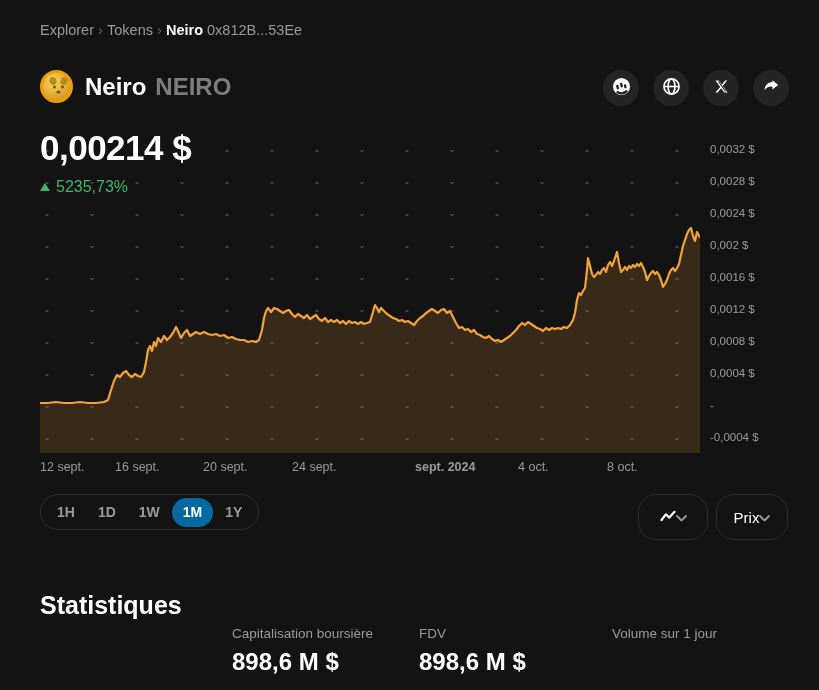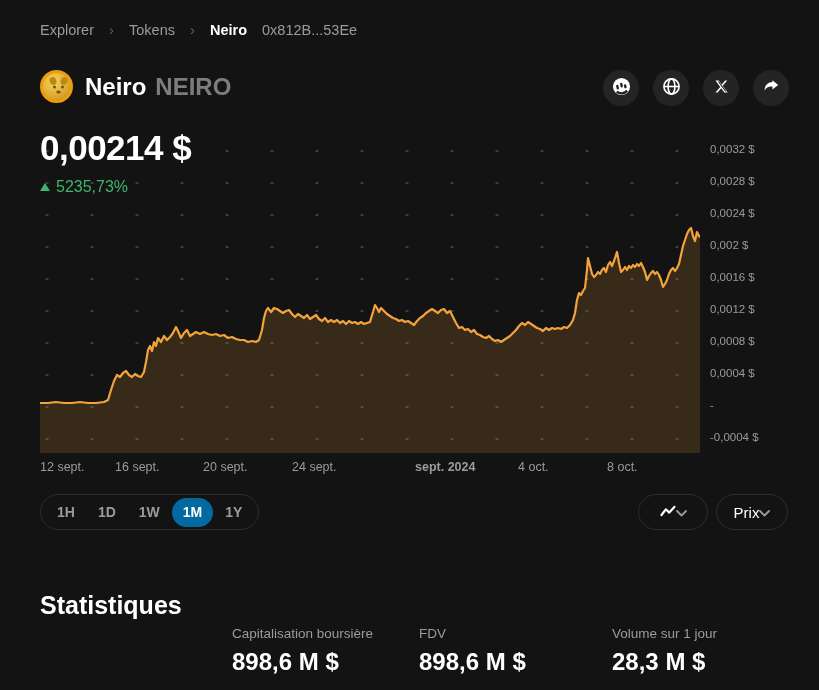--- a/index.html
+++ b/index.html
@@ -1,20 +1,20 @@
 <!DOCTYPE html>
 <html><head>
 <meta charset="utf-8">
 <style>
   html,body{margin:0;padding:0;background:#131313;}
   .page{position:relative;width:819px;height:690px;background:#131313;overflow:hidden;
         font-family:"Liberation Sans",sans-serif;-webkit-font-smoothing:antialiased;}
 
   
-  .breadcrumb{position:absolute;left:40px;top:21px;display:flex;align-items:center;gap:15px;
+  .breadcrumb{position:absolute;left:40px;top:21px;display:flex;align-items:center;gap:4px;
               font-size:14.5px;color:#9b9b9b;white-space:nowrap;}
   .crumb{color:#9b9b9b;cursor:pointer;}
   .crumb.current{color:#ffffff;font-weight:700;}
   .crumb-sep{color:#5f5f5f;font-size:15px;}
   .crumb-address{color:#9b9b9b;}
 
   
   .token-header{position:absolute;left:40px;top:70px;display:flex;align-items:center;}
   .token-icon{width:33px;height:33px;border-radius:50%;box-sizing:border-box;
               background:radial-gradient(circle at 38% 32%, #f6d35e 0%, #e3b034 50%, #c08a1c 100%);
@@ -47,21 +47,21 @@
   .x-axis{position:absolute;left:40px;top:460px;width:700px;height:18px;}
   .x-tick{position:absolute;top:0;font-size:12.5px;color:#9b9b9b;white-space:nowrap;}
 
   
   .timeframes{position:absolute;left:40px;top:494px;height:36px;border:1px solid #2c2c2c;
               border-radius:19px;display:flex;align-items:center;padding:0 5px;gap:1px;box-sizing:border-box;}
   .tf-btn{border:none;background:transparent;color:#9b9b9b;font-size:14px;font-weight:700;
           padding:6px 11px;border-radius:15px;cursor:pointer;font-family:inherit;line-height:17px;}
   .tf-btn.selected{background:#0369a1;color:#ffffff;}
 
-  .pill{position:absolute;top:494px;height:36px;border:1px solid #2c2c2c;border-radius:18px;
+  .pill{position:absolute;top:494px;height:46px;border:1px solid #2c2c2c;border-radius:18px;
         display:flex;align-items:center;justify-content:center;box-sizing:border-box;cursor:pointer;}
   .pill-chart-type{left:638px;width:70px;}
   .pill-price-unit{left:716px;width:72px;}
   .pill-label{font-size:15px;font-weight:500;color:#ffffff;}
 
   
   .stats-title{position:absolute;left:40px;top:570px;font-size:25px;font-weight:700;color:#ffffff;}
   .stats-grid{position:absolute;left:40px;top:626px;width:745px;height:60px;}
   .stat{position:absolute;top:0;}
   .stat-label{font-size:13.5px;color:#9b9b9b;white-space:nowrap;}
@@ -204,17 +204,16 @@
       <div class="stat" style="left: 192px;">
         <div class="stat-label">Capitalisation boursière</div>
         <div class="stat-value">898,6 M $</div>
       </div>
       <div class="stat" style="left: 379px;">
         <div class="stat-label">FDV</div>
         <div class="stat-value">898,6 M $</div>
       </div>
       <div class="stat" style="left: 572px;">
         <div class="stat-label">Volume sur 1 jour</div>
-        <div class="stat-value">28,3 M $</div>
       </div>
     </div>
 
 </div>
 
 </body></html>

